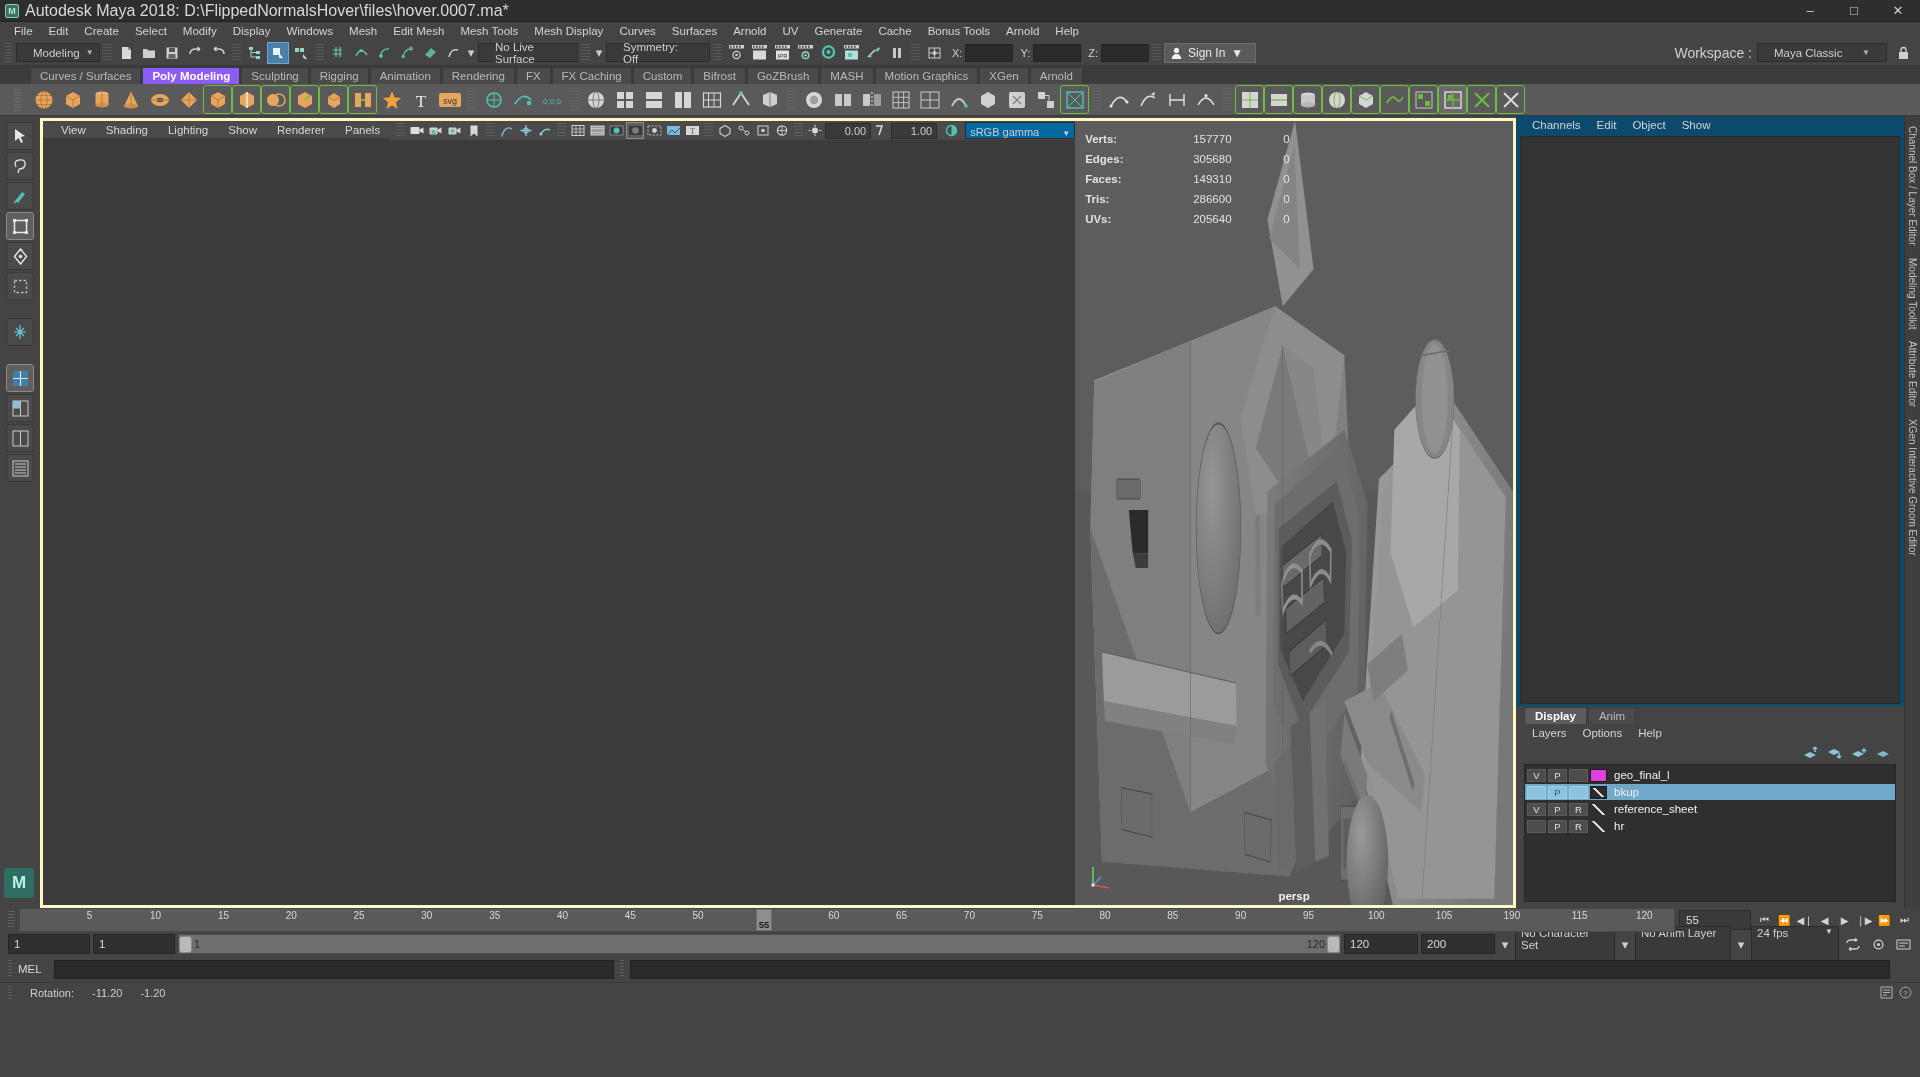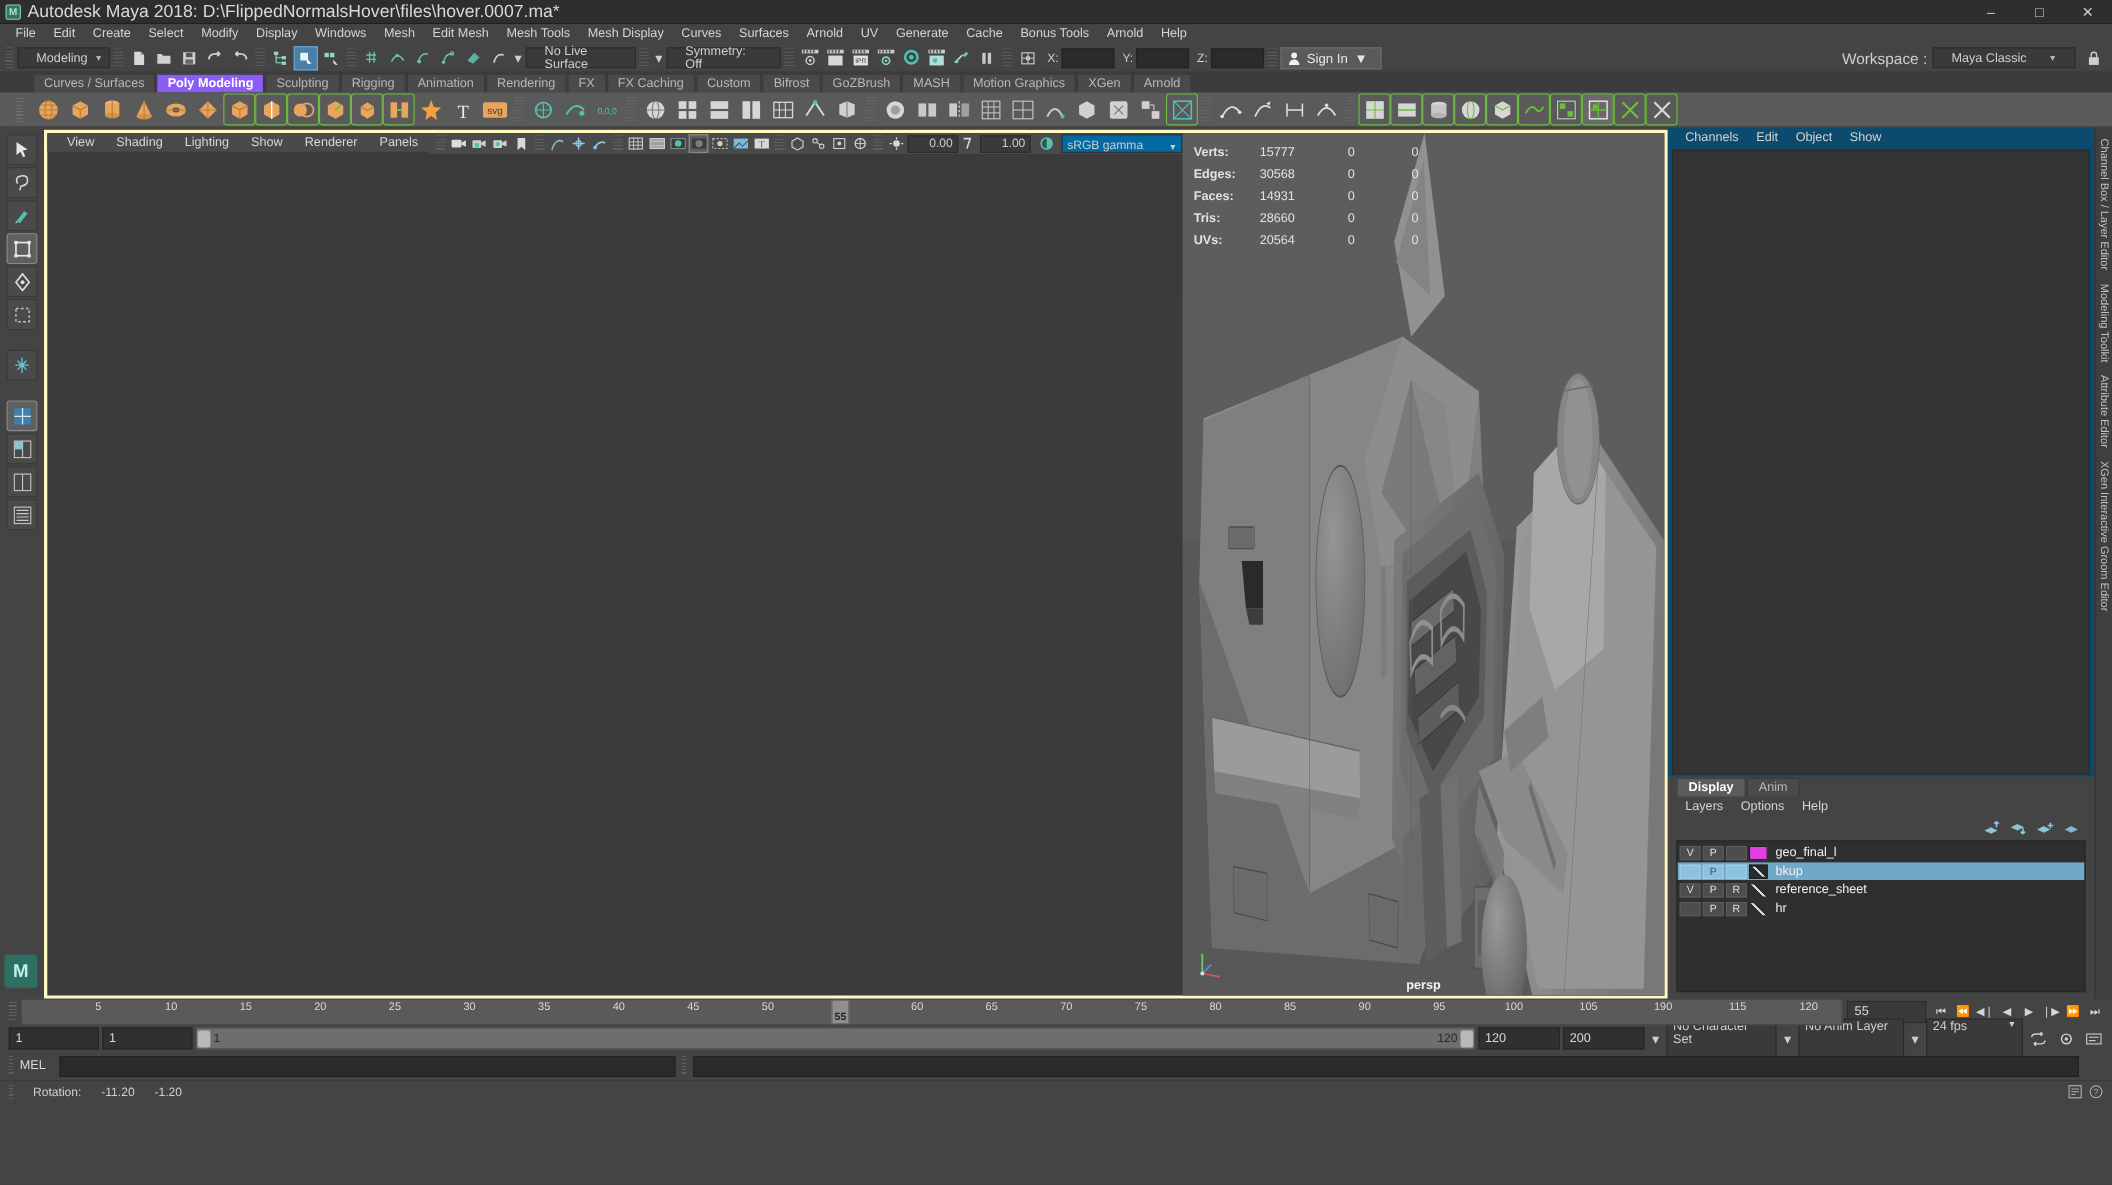--- a/index.html
+++ b/index.html
@@ -124,21 +124,21 @@
      height:17px;background:#0369a1;border:1px solid #2c2c2c;color:#ccc;font-size:11px;
      display:flex;align-items:flex-end;padding:0 4px;min-width:110px;margin-left:4px;}
 
   
   #viewport { flex:1; position:relative; overflow:hidden;
      background:radial-gradient(ellipse at 42% 45%, #6a6a6a 0%, #5c5c5c 40%, #4f4f4f 75%, #474747 100%);}
   #hud { position:absolute;top:8px;left:10px;font-size:11.5px;color:#e2e2e2; }
   #hud table { border-collapse:collapse; }
   #hud td { padding:4px 0; }
   #hud td.lab { width:60px; font-weight:bold;}
-  #hud td.v1 { width:80px; text-align:left;margin-left:36px;}
+  #hud td.v1 { width:80px; text-align:right;margin-left:36px;}
   #hud td.v2 { width:58px; text-align:left;}
   #hud td.v3 { width:58px; text-align:left;}
   #persp-label { position:absolute;bottom:3px;left:50%;transform:translateX(-50%);
      font-size:11.5px;color:#f2f2f2;font-weight:bold;}
   #axis-gizmo { position:absolute;left:12px;bottom:14px;width:36px;height:36px; }
   #cursor-mark { position:absolute; left:695px; top:248px; width:18px;height:18px;
      border:1.5px solid #ffffff;border-radius:50%; }
   #cursor-mark:before{content:"";position:absolute;left:7px;top:1px;width:2px;height:14px;background:#fff;}
   #cursor-mark:after{content:"";position:absolute;top:7px;left:1px;height:2px;width:14px;background:#fff;}
 

